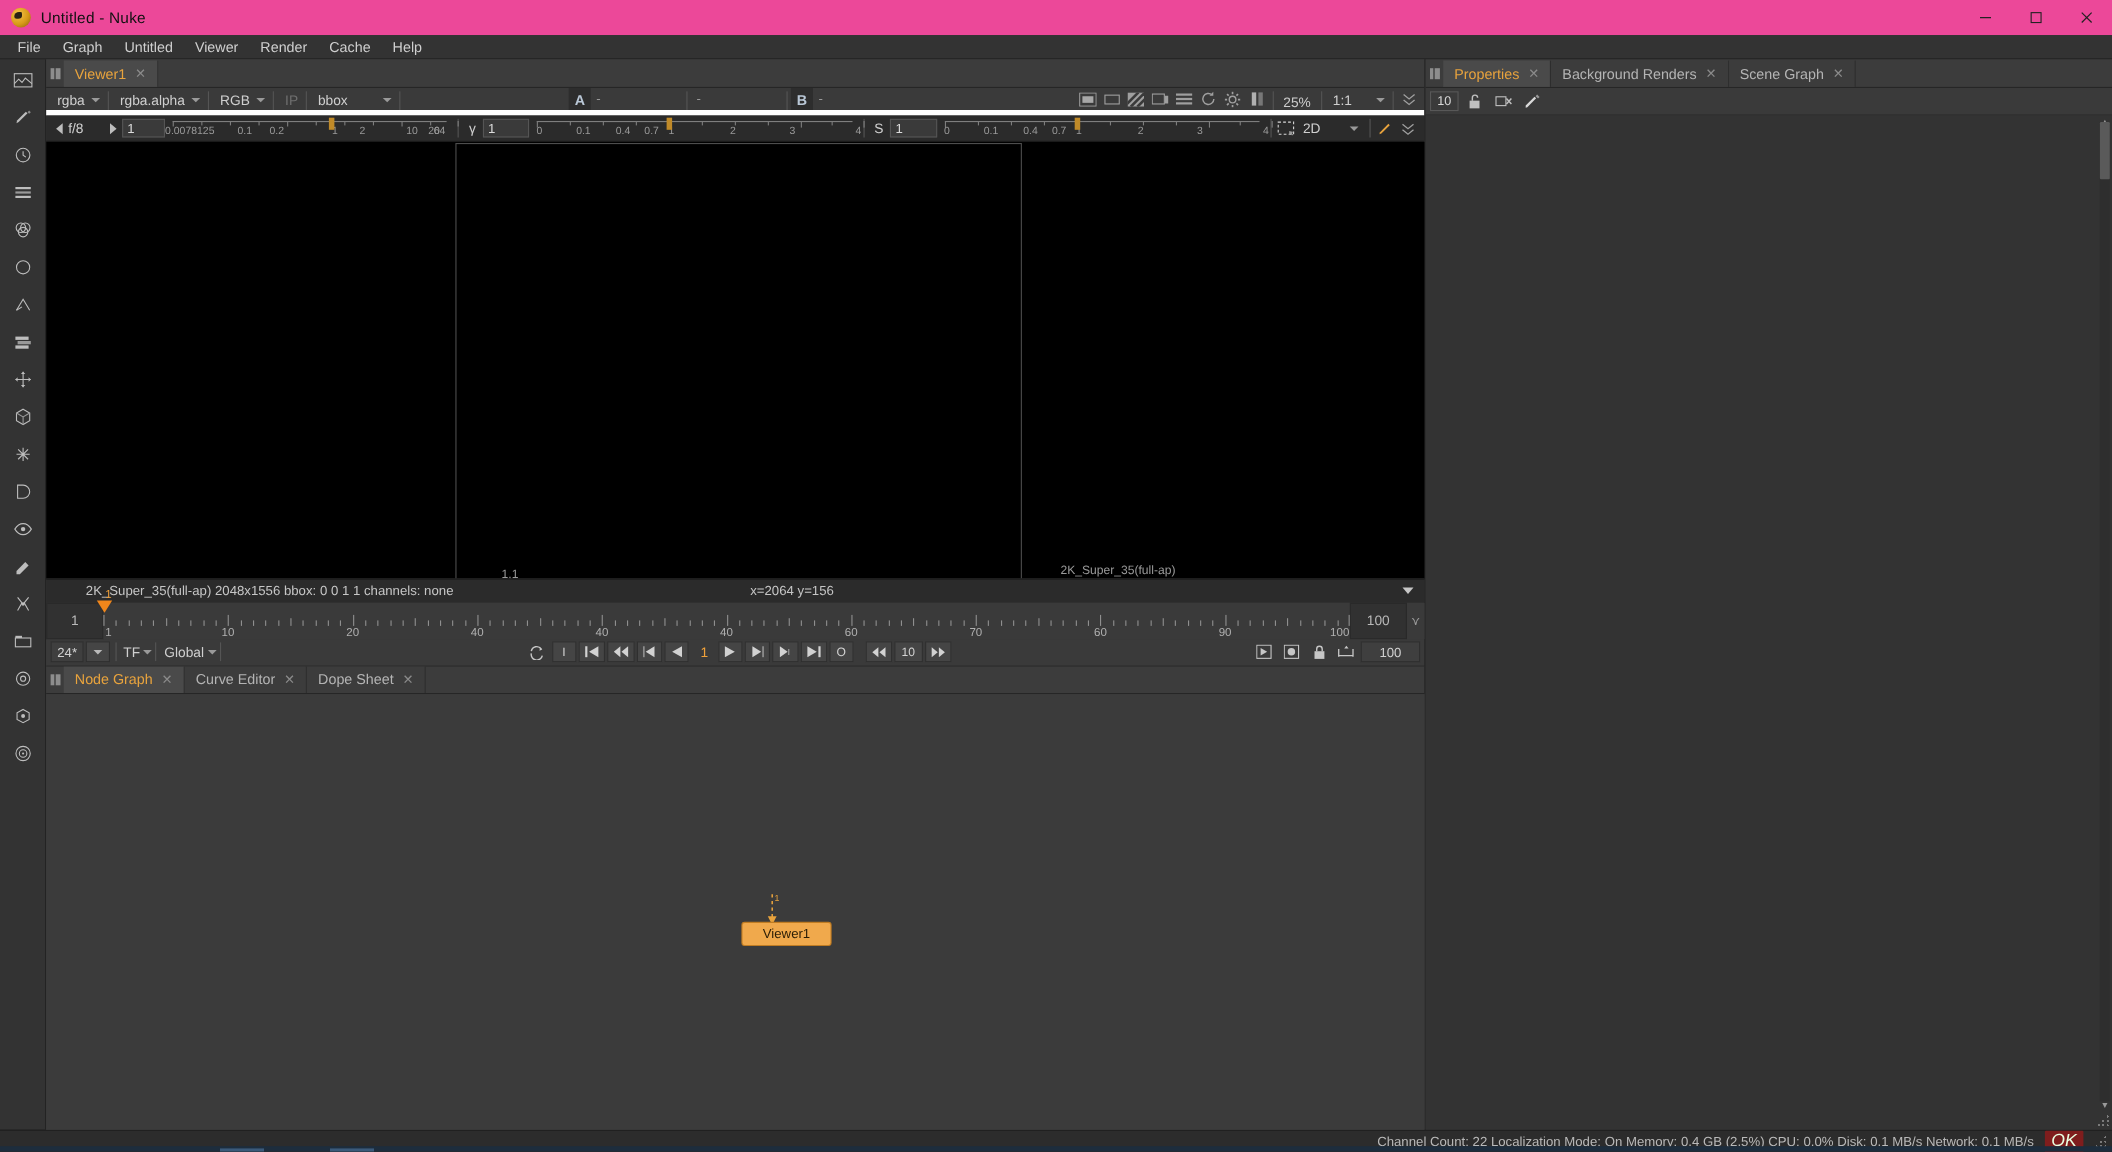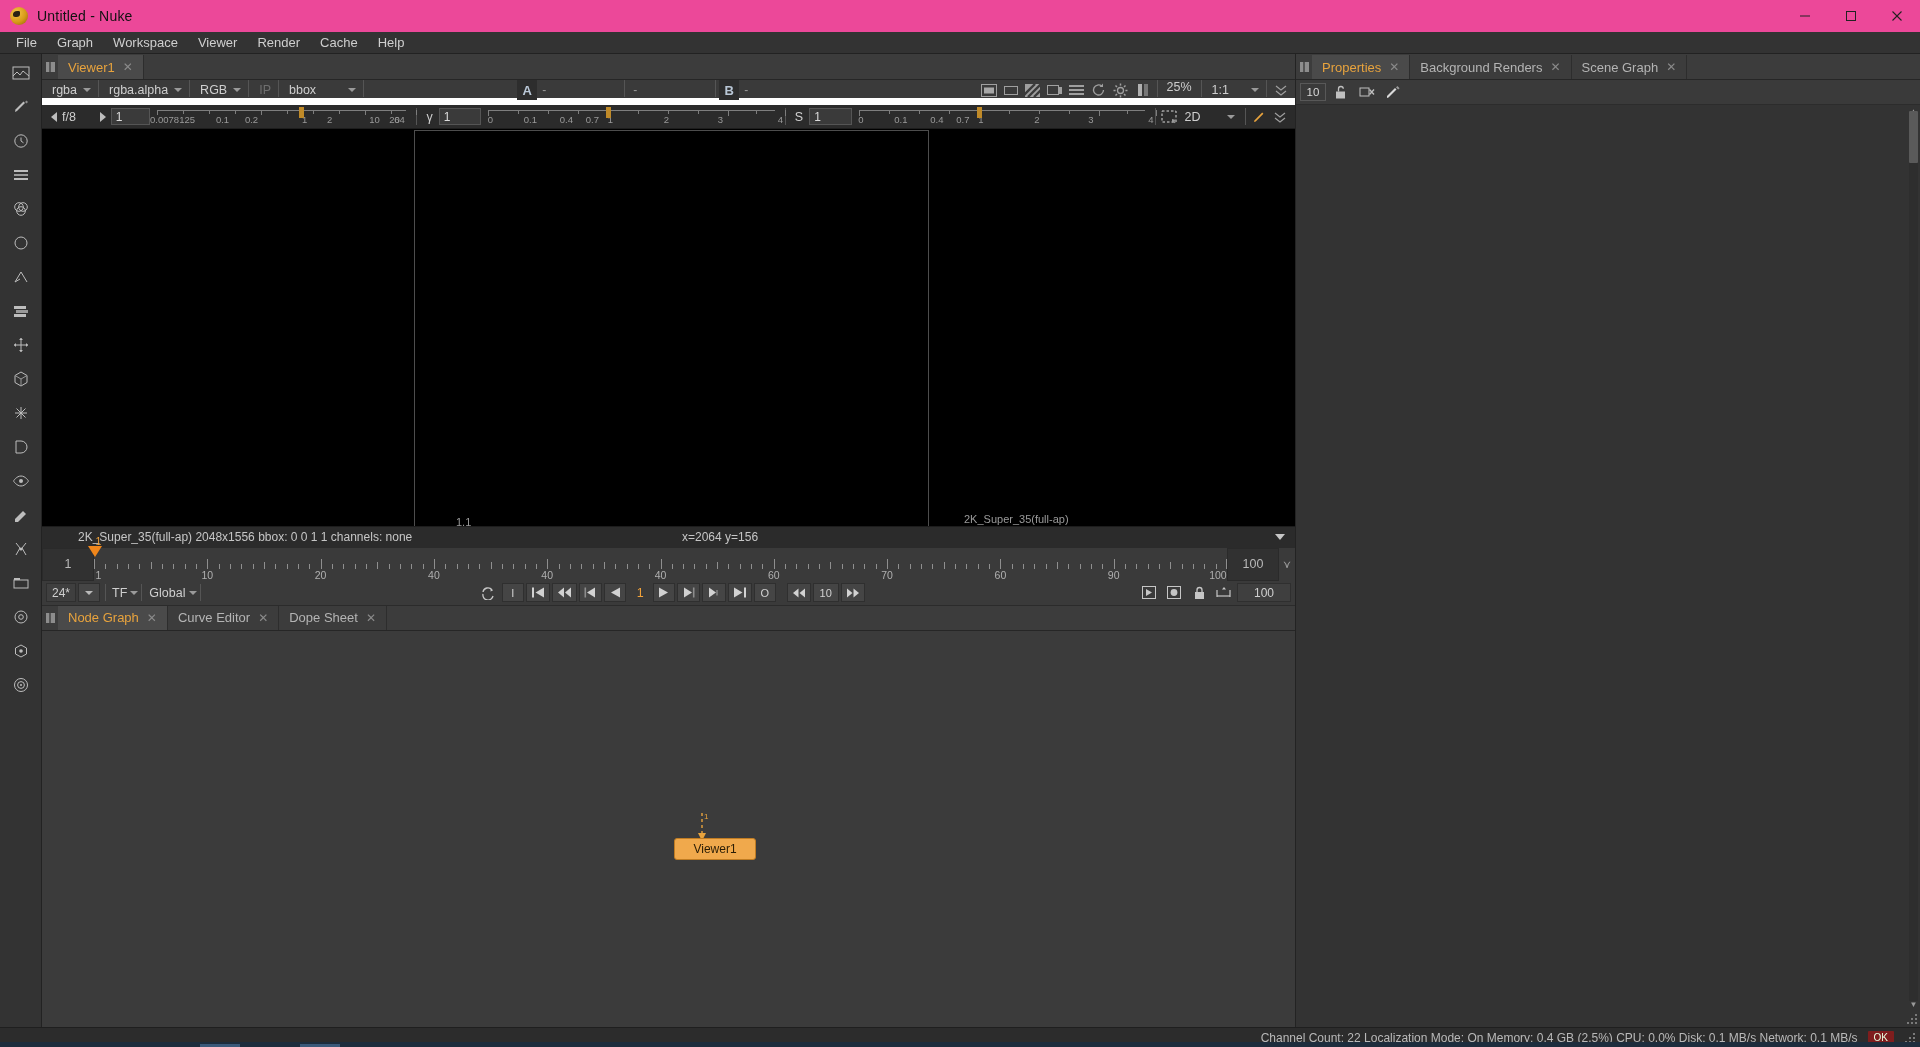--- a/index.html
+++ b/index.html
@@ -66,22 +66,22 @@
     background:linear-gradient(90deg,#8d8d8d 0 3px,#555 3px 5px,#8d8d8d 5px 9px); }
   .tab {
     height:24px; display:flex; align-items:center; gap:8px; padding:0 10px;
     background:#3c3c3c; color:#b4b4b4; font-size:13px; border-right:1px solid #2d2d2d;
   }
   .tab.active { background:#4a4a4a; color:#e8a33d; }
   .tab .x { color:#8b8b8b; font-size:12px; }
 
   
   .vctl {
-    height:25px; flex:0 0 25px; background:#3a3a3a; display:flex; align-items:flex-start;
-    gap:0; padding:0 3px; border-bottom:7px solid #ffffff;
+    height:25px; flex:0 0 25px; background:#3a3a3a; display:flex; align-items:flex-end;
+    gap:0; padding:0 3px; border-bottom:5px solid #ffffff;
   }
   .combo {
     display:flex; align-items:center; height:19px; padding:0 4px 0 7px;
     color:#cfcfcf; font-size:12.5px; gap:6px;
   }
   .combo .arr { width:0;height:0;border-left:4px solid transparent;border-right:4px solid transparent;border-top:4px solid #9a9a9a; }
   .sep { width:1px; height:17px; background:#555; margin:0 3px; }
   .dim { color:#6f6f6f; }
   .vctl-spacer { flex:1 1 auto; }
   .ibtn { width:22px; height:20px; display:flex; align-items:center; justify-content:center; }
@@ -179,21 +179,21 @@
   .rscroll { position:absolute; right:2px; top:6px; bottom:26px; width:9px; background:#2e2e2e; }
   .rscroll i { position:absolute; top:0; left:0; right:0; height:52px; background:#5a5a5a; border-radius:1px; }
   .rscroll-arrow { position:absolute; right:2px; width:9px; text-align:center; color:#9a9a9a; font-size:8px; }
 
   
   .statusbar {
     height:20px; flex:0 0 20px; background:#2c2c2c; display:flex; align-items:center;
     justify-content:flex-end; padding-right:4px; font-size:12px; color:#b9b9b9; gap:10px;
     border-top:1px solid #1f1f1f;
   }
-  .okbadge { background:#7f1d1d; color:#e9ffe1; font-size:10px; padding:1px 6px; border-radius:1px; }
+  .okbadge { background:#7f1d1d; color:#e9ffe1; font-size:16px; padding:1px 6px; border-radius:1px;font-style:italic; }
   .grip { width:12px; height:12px;
      background:
        radial-gradient(circle 1px at 2px 10px,#7a7a7a 99%,transparent),
        radial-gradient(circle 1px at 6px 10px,#7a7a7a 99%,transparent),
        radial-gradient(circle 1px at 10px 10px,#7a7a7a 99%,transparent),
        radial-gradient(circle 1px at 6px 6px,#7a7a7a 99%,transparent),
        radial-gradient(circle 1px at 10px 6px,#7a7a7a 99%,transparent),
        radial-gradient(circle 1px at 10px 2px,#7a7a7a 99%,transparent);
   }
   .taskstrip { position:absolute; left:0; bottom:0; width:1920px; height:5px; background:#1d2d3d; }
@@ -222,21 +222,21 @@
       <svg width="12" height="12" viewBox="0 0 12 12">
           <line x1="1.5" y1="1.5" x2="10.5" y2="10.5" stroke="#222" stroke-width="1.1"></line>
           <line x1="10.5" y1="1.5" x2="1.5" y2="10.5" stroke="#222" stroke-width="1.1"></line>
         </svg>
     </span>
   </div>
 
   <div class="menubar">
     <span class="menu-item">File</span>
     <span class="menu-item">Graph</span>
-    <span class="menu-item">Workspace</span>
+    <span class="menu-item">Untitled</span>
     <span class="menu-item">Viewer</span>
     <span class="menu-item">Render</span>
     <span class="menu-item">Cache</span>
     <span class="menu-item">Help</span>
   </div>
 
   <div class="body">
 
     <div class="lefttools">
       <span class="tool">

